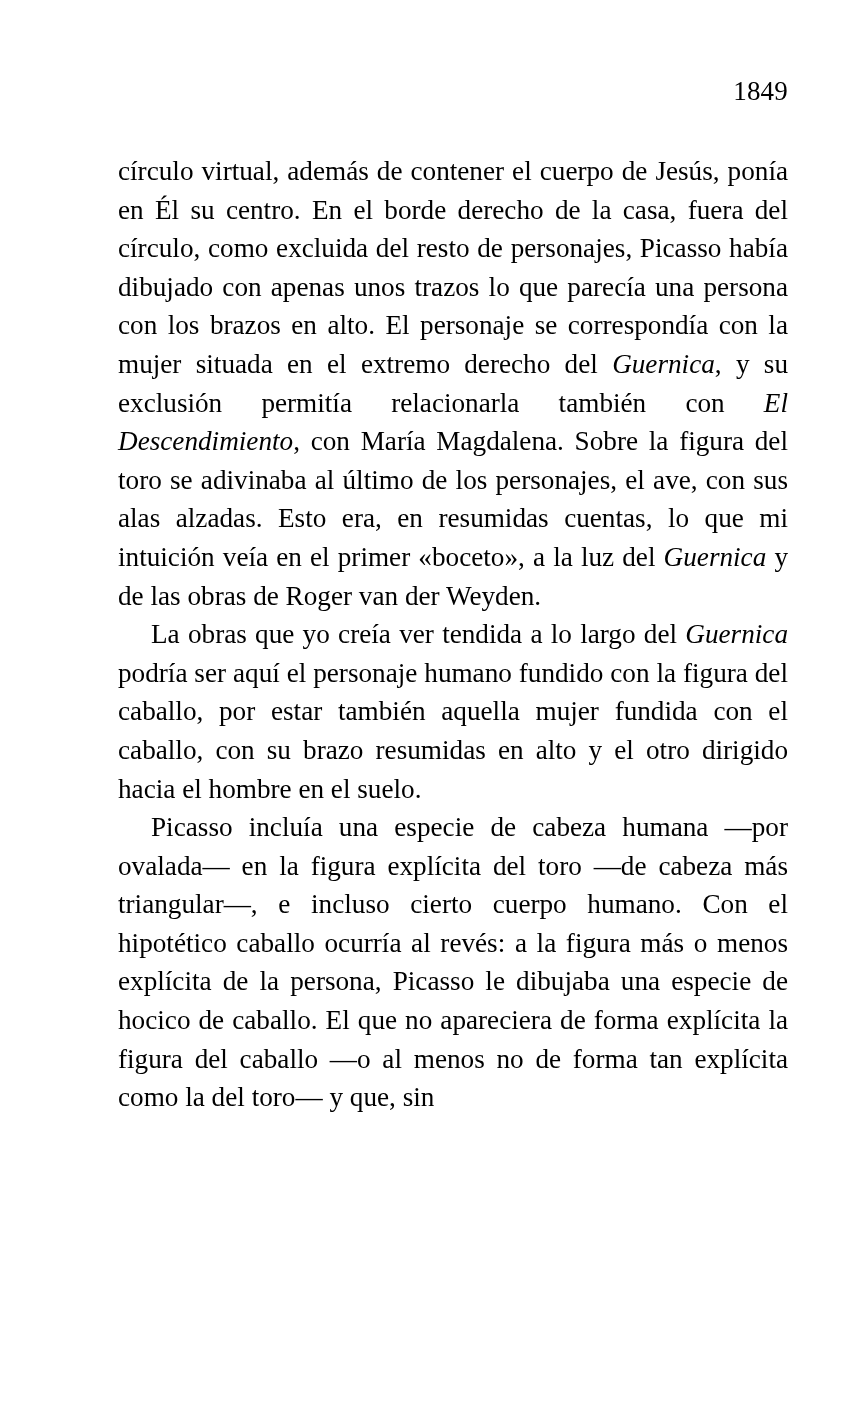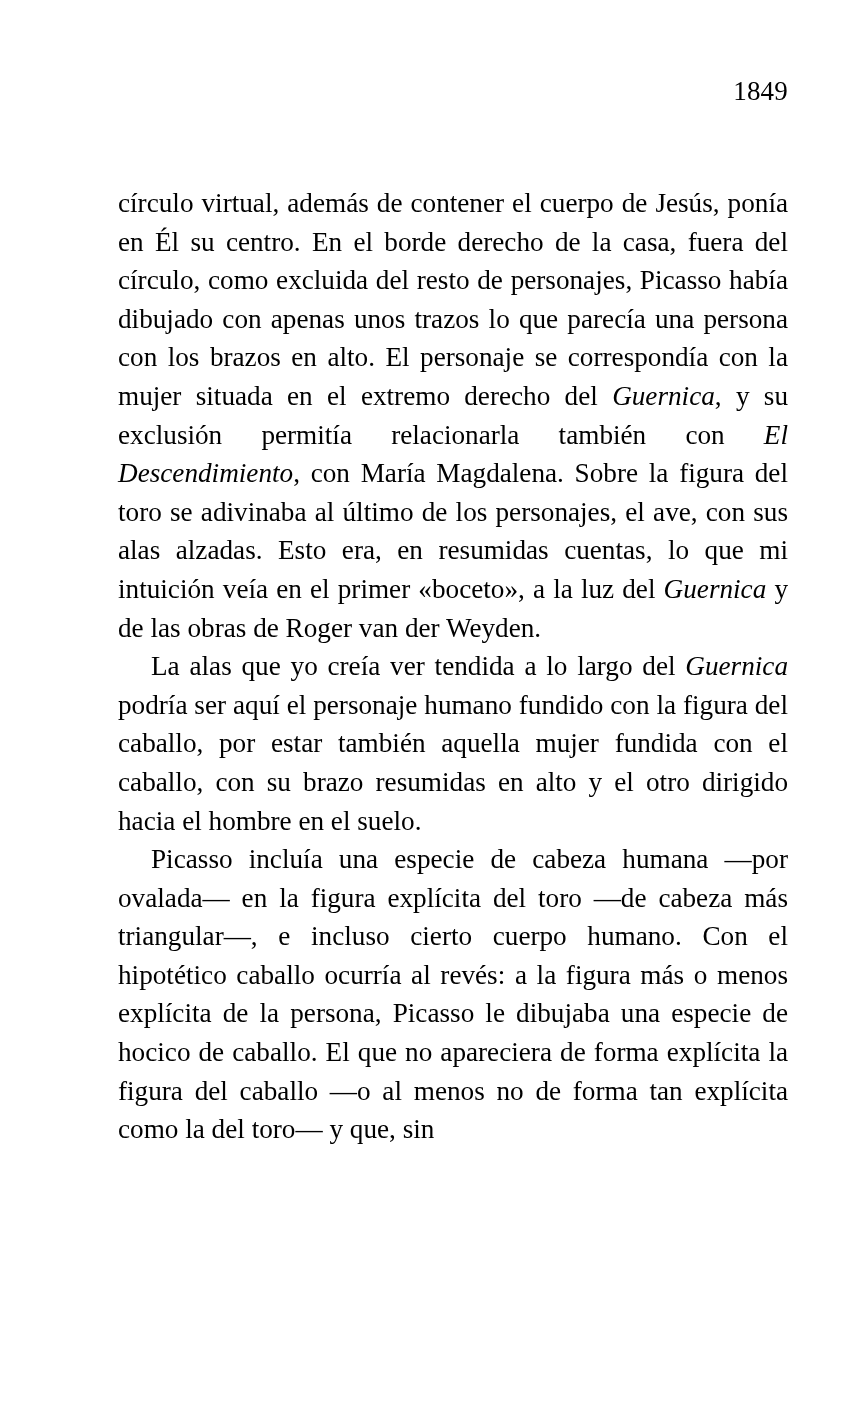--- a/index.html
+++ b/index.html
@@ -32,21 +32,20 @@
     letter-spacing: 0.2px;
   }
   .page-number {
     display: inline;
   }
   .text-block {
     position: absolute;
     top: 152px;
     left: 118px;
     width: 670px;
-    margin-top: 32px;
   }
   p.body-par {
     margin: 0;
     font-size: 27.2px;
     line-height: 38.6px;
     text-align: justify;
     text-justify: inter-word;
     hyphens: none;
     -webkit-hyphens: none;
     word-spacing: 0px;
@@ -66,17 +65,17 @@
 <body>
 
 <div class="page">
 
   <div class="page-header">
     <span class="page-number">1849</span>
   </div>
 
   <div class="text-block">
     <p class="body-par no-indent"><span>círculo virtual, además de contener el cuerpo de Jesús, ponía en Él su centro. En el borde derecho de la casa, fuera del círculo, como excluida del resto de personajes, Picasso había dibujado con apenas unos trazos lo que parecía una persona con los brazos en alto. El personaje se correspondía con la mujer situada en el extremo derecho del </span><em class="work-title">Guernica</em><span>, y su exclusión permitía relacionarla también con </span><em class="work-title">El Descendimiento</em><span>, con María Magdalena. Sobre la figura del toro se adivinaba al último de los personajes, el ave, con sus alas alzadas. Esto era, en resumidas cuentas, lo que mi intuición veía en el primer «boceto», a la luz del </span><em class="work-title">Guernica</em><span> y de las obras de Roger van der Weyden.</span></p>
-    <p class="body-par indent"><span>La alas que yo creía ver tendida a lo largo del </span><em class="work-title">Guernica</em><span> podría ser aquí el personaje humano fundido con la figura del caballo, por estar también aquella mujer fundida con el caballo, con su brazo resumidas en alto y el otro dirigido hacia el hombre en el suelo.</span></p>
+    <p class="body-par indent"><span>La obras que yo creía ver tendida a lo largo del </span><em class="work-title">Guernica</em><span> podría ser aquí el personaje humano fundido con la figura del caballo, por estar también aquella mujer fundida con el caballo, con su brazo resumidas en alto y el otro dirigido hacia el hombre en el suelo.</span></p>
     <p class="body-par indent"><span>Picasso incluía una especie de cabeza humana —por ovalada— en la figura explícita del toro —de cabeza más triangular—, e incluso cierto cuerpo humano. Con el hipotético caballo ocurría al revés: a la figura más o menos explícita de la persona, Picasso le dibujaba una especie de hocico de caballo. El que no apareciera de forma explícita la figura del caballo —o al menos no de forma tan explícita como la del toro— y que, sin</span></p>
   </div>
 
 </div>
 
 </body></html>

